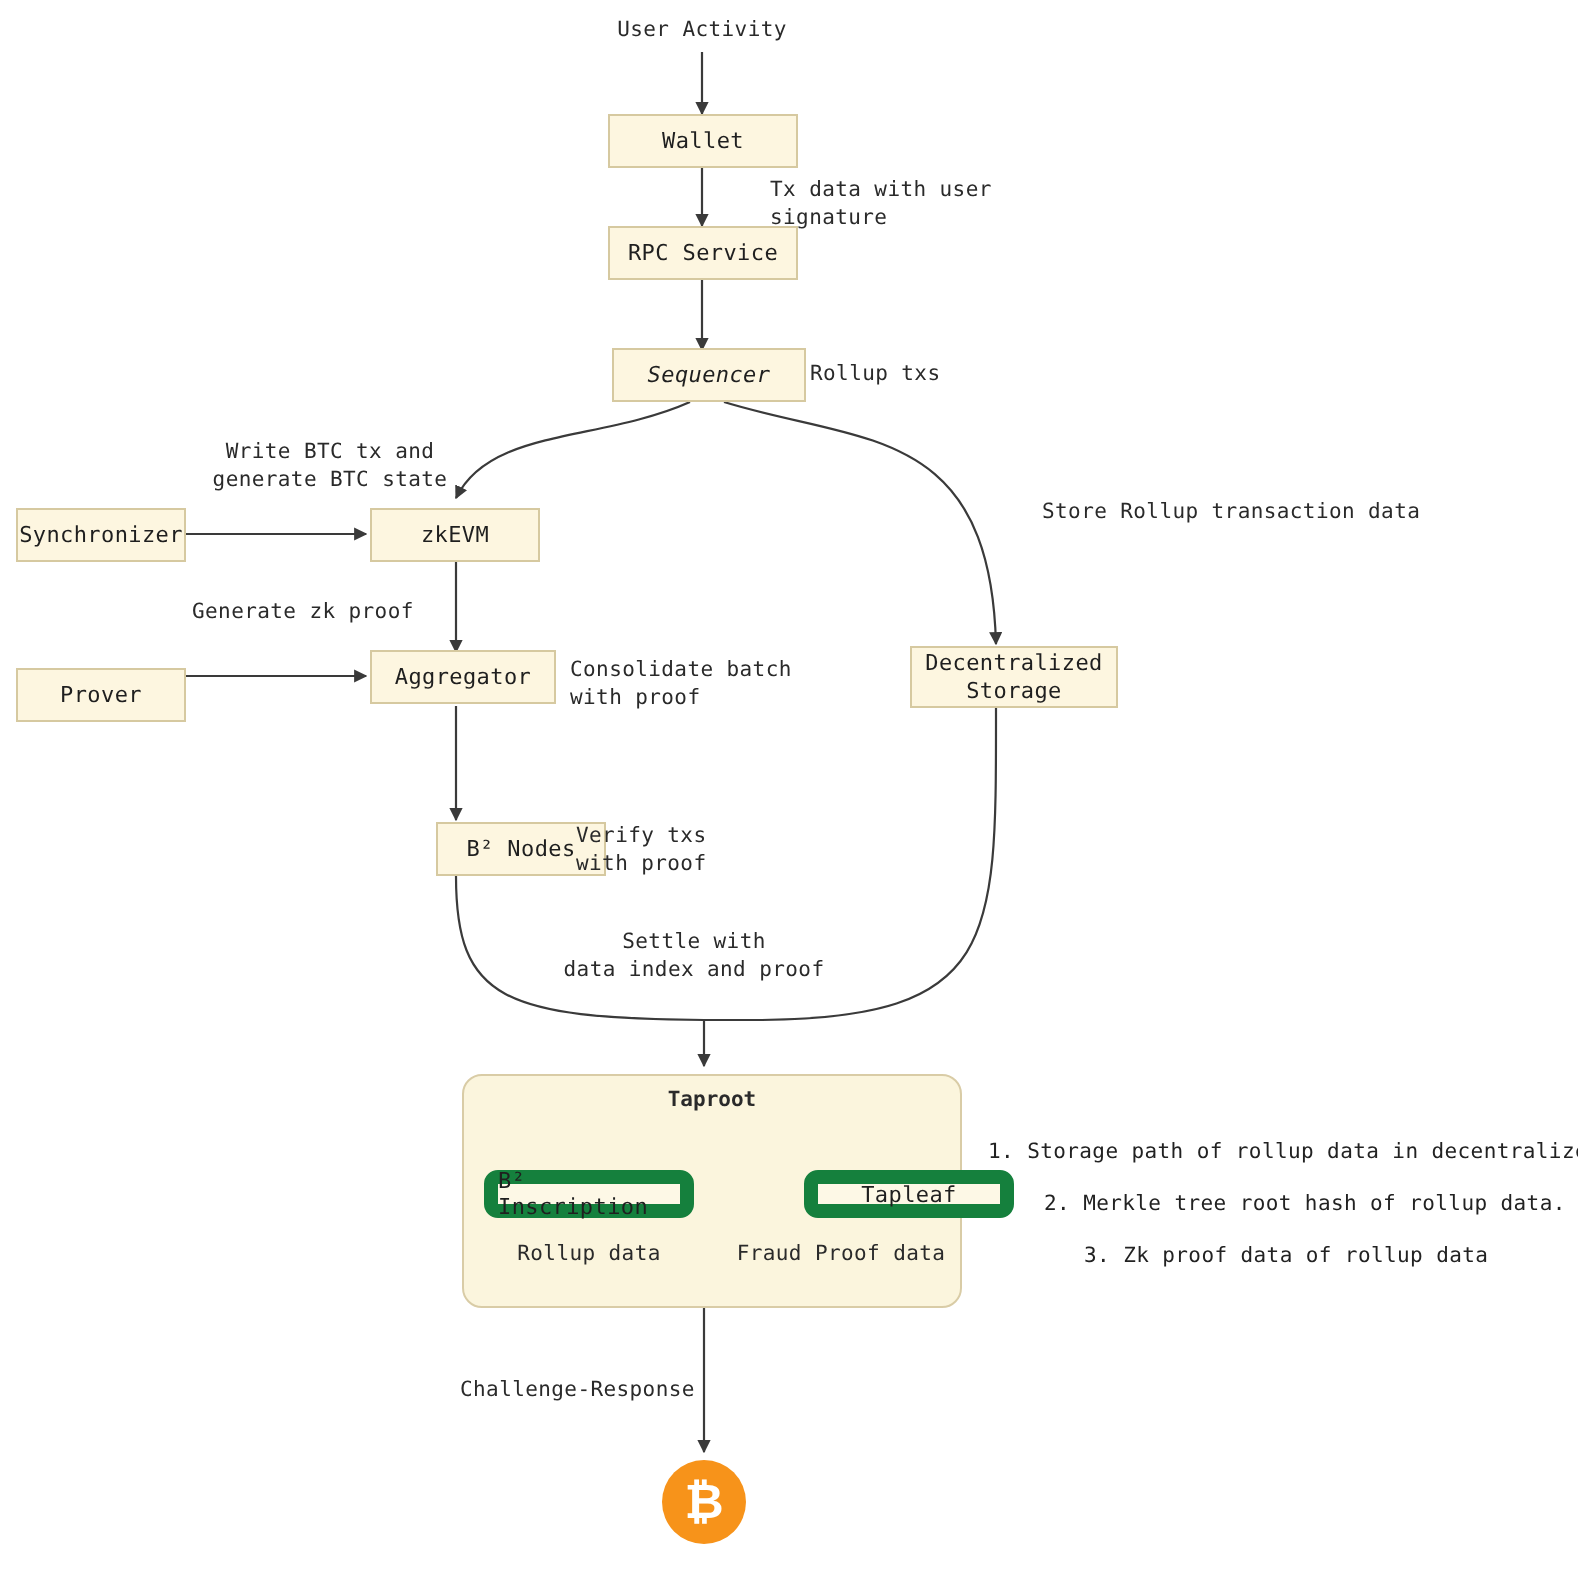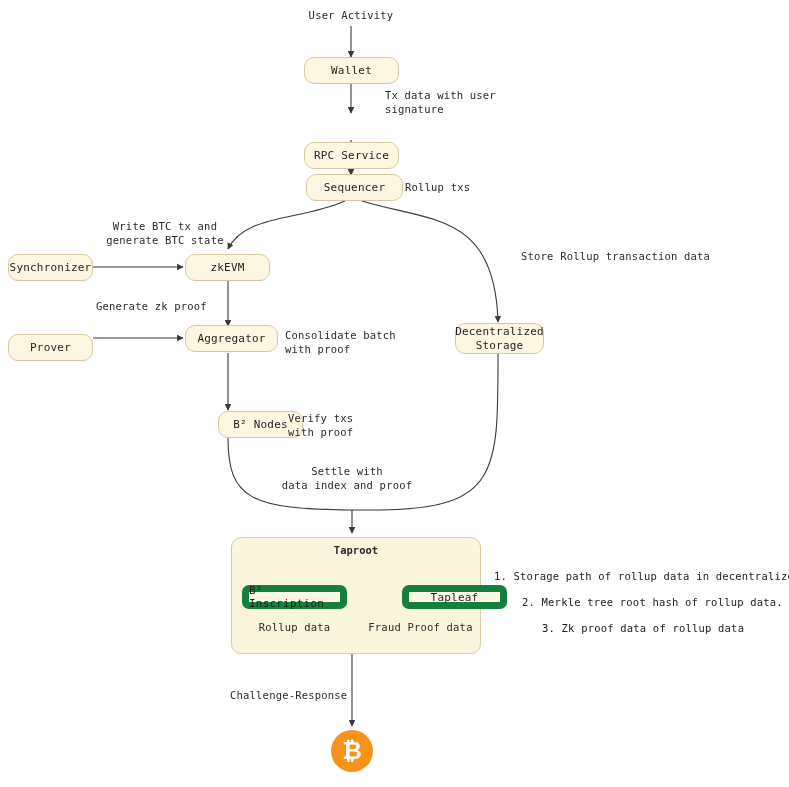--- a/index.html
+++ b/index.html
@@ -21,21 +21,21 @@
     left: 0; top: 0;
     width: 789px;
     height: 787px;
     pointer-events: none;
   }
   .node {
     position: absolute;
     box-sizing: border-box;
     background: #fdf6e0;
     border: 1px solid #d6c9a0;
-    border-radius: 10px;
+    border-radius: 0;
     color: #1f1f1f;
     font-size: 11px;
     line-height: 14px;
     display: flex;
     align-items: center;
     justify-content: center;
     text-align: center;
     white-space: pre-line;
     letter-spacing: 0.2px;
   }
@@ -131,35 +131,35 @@
       <path d="M 228 438 C 228 500, 252 509, 352 510 L 352 533"></path>
       <path d="M 498 353 C 498 470, 500 509, 380 510 L 352 510" marker-end="none"></path>
       <path d="M 352 654 L 352 726"></path>
     </g>
   </svg>
 
   <div class="label center" style="left:291px; top:8px; width:120px;">User Activity</div>
 
   <div class="node" style="left:304px; top:57px; width:95px; height:27px;">Wallet</div>
 
-  <div class="node" style="left:304px; top:113px; width:95px; height:27px;margin-top:29px;">RPC Service</div>
-
-  <div class="node" style="left:306px; top:174px; width:97px; height:27px;">Sequencer</div>
+  <div class="node" style="left:304px; top:113px; width:95px; height:27px;">RPC Service</div>
+
+  <div class="node" style="left:306px; top:174px; width:97px; height:27px;font-style:italic;">Sequencer</div>
 
   <div class="node" style="left:8px; top:254px; width:85px; height:27px;">Synchronizer</div>
 
   <div class="node" style="left:185px; top:254px; width:85px; height:27px;">zkEVM</div>
 
   <div class="node" style="left:8px; top:334px; width:85px; height:27px;">Prover</div>
 
   <div class="node" style="left:185px; top:325px; width:93px; height:27px;">Aggregator</div>
 
   <div class="node" style="left:185px; top:411px; width:85px; height:27px;margin-left:33px;">B² Nodes</div>
 
-  <div class="node" style="left:455px; top:323px; width:89px; height:31px;">Decentralized
+  <div class="node" style="left:455px; top:323px; width:104px; height:31px;">Decentralized
 Storage</div>
 
   <div class="label" style="left:385px; top:88px;">Tx data with user
 signature</div>
 
   <div class="label" style="left:405px; top:148px;margin-top:32px;">Rollup txs</div>
 
   <div class="label center" style="left:85px; top:219px; width:160px;">Write BTC tx and
 generate BTC state</div>
 

